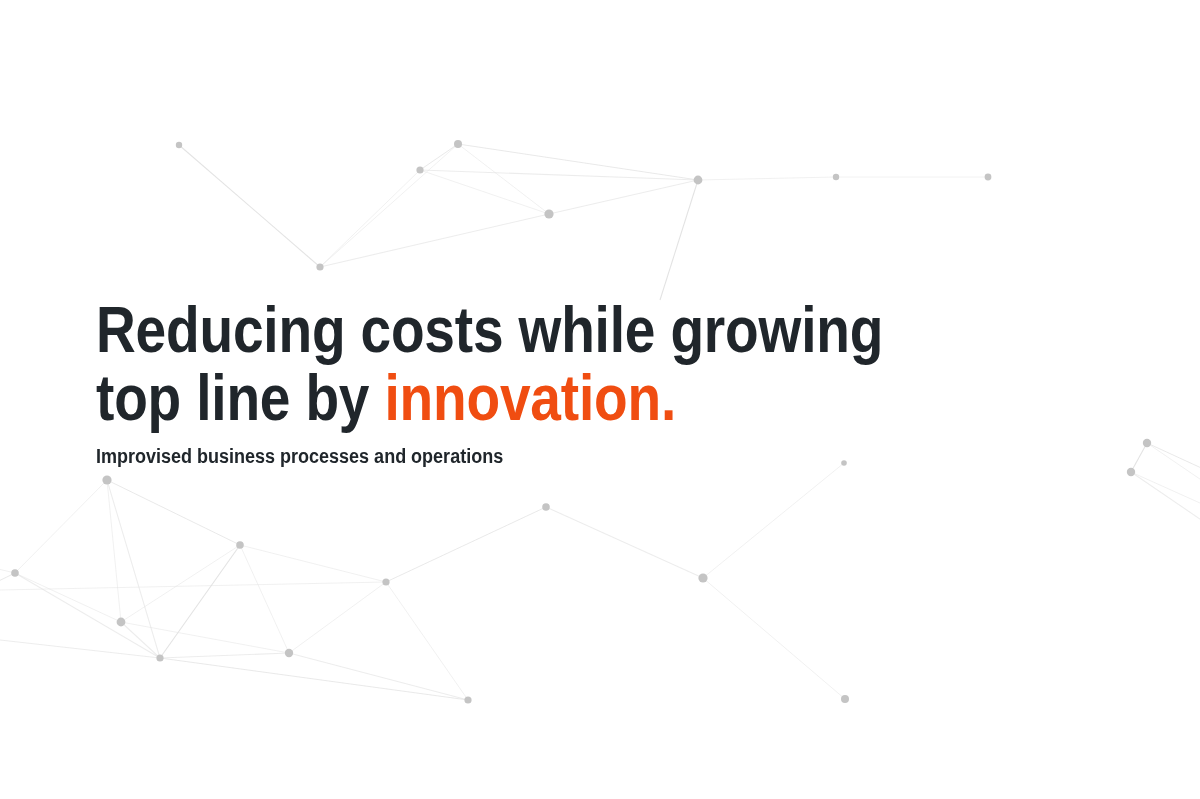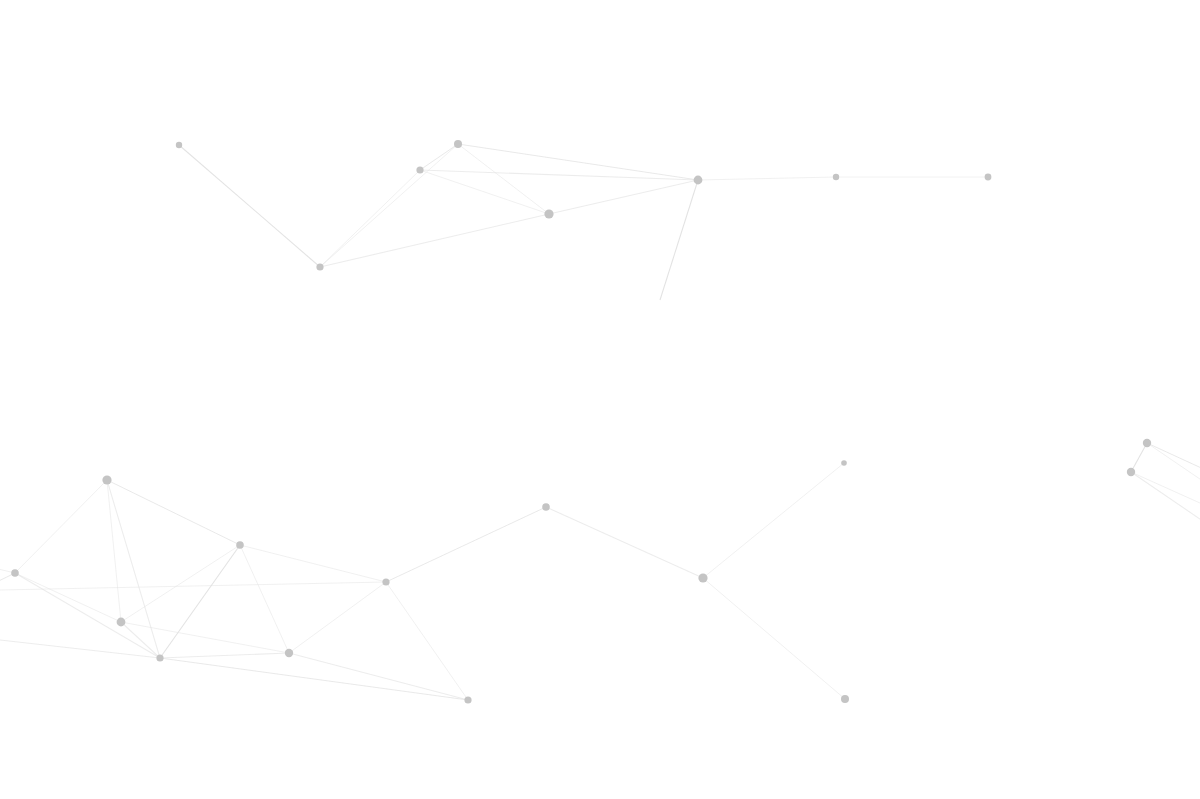--- a/index.html
+++ b/index.html
@@ -131,14 +131,19 @@
         <circle cx="468" cy="700" r="3.6" fill="#c4c4c4"></circle>
         <circle cx="546" cy="507" r="3.8" fill="#c4c4c4"></circle>
         <circle cx="703" cy="578" r="4.6" fill="#c4c4c4"></circle>
         <circle cx="844" cy="463" r="2.8" fill="#c4c4c4"></circle>
         <circle cx="845" cy="699" r="4" fill="#c4c4c4"></circle>
         <circle cx="1147" cy="443" r="4.2" fill="#c4c4c4"></circle>
         <circle cx="1131" cy="472" r="4.2" fill="#c4c4c4"></circle>
       </g>
   </svg>
 
+  <div id="text-block">
+    <h1 class="headline">Reducing costs while growing</h1>
+    <h1 class="headline"><span>top line by </span><span class="accent">innovation.</span></h1>
+    <p class="subtitle">Improvised business processes and operations</p>
+  </div>
 
 </div>
 
 </body></html>

